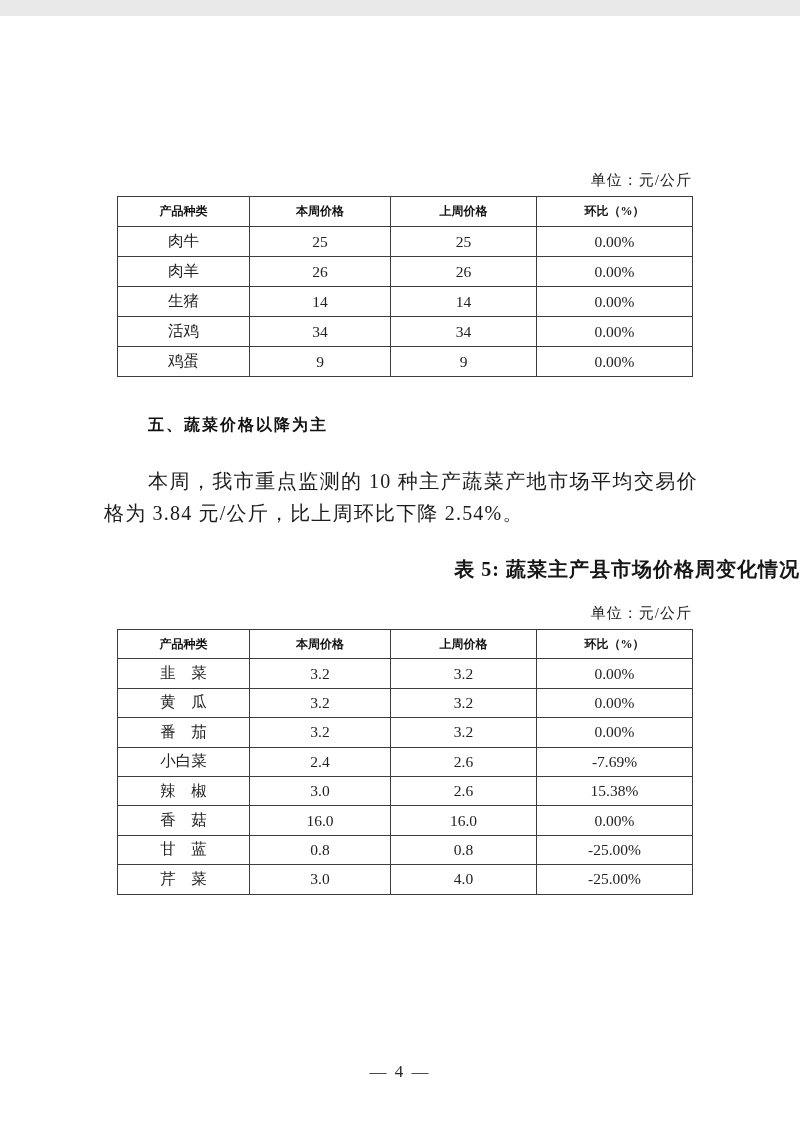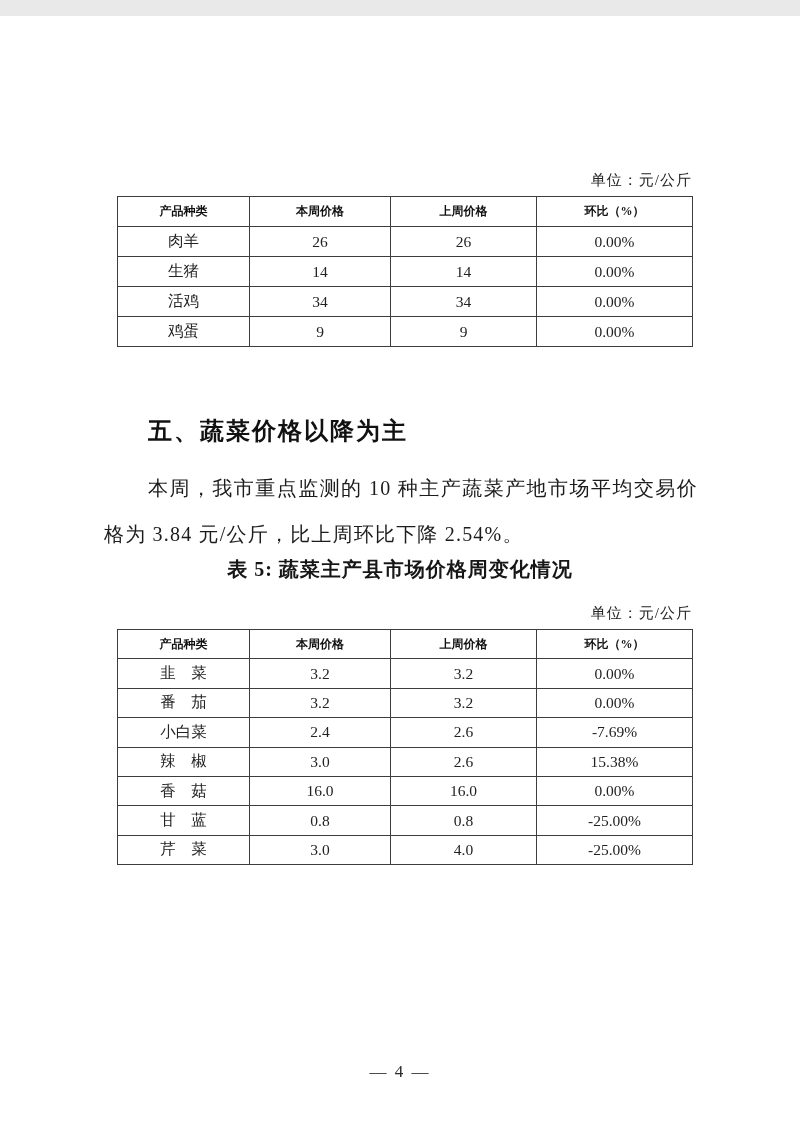--- a/index.html
+++ b/index.html
@@ -49,43 +49,43 @@
   table.t2 th, table.t2 td { height: 29.4px; }
   .col-1 { width: 132px; }
   .col-2 { width: 141px; }
   .col-3 { width: 146px; }
   .col-4 { width: 156px; }
   .section-heading {
     position: absolute;
     top: 399px;
     left: 148px;
     font-family: "Liberation Sans", "DejaVu Sans", sans-serif;
-    font-size: 24px;
+    font-size: 16px;
     font-weight: bold;
     color: #111111;
     letter-spacing: 2px;
   }
   .body-paragraph {
     position: absolute;
     top: 449px;
     left: 104px;
     width: 594px;
     font-size: 20px;
-    line-height: 46px;
+    line-height: 32px;
     text-indent: 44px;
     text-align: justify;
     letter-spacing: 1.2px;
     color: #1c1c1c;
   }
   .table-title {
     position: absolute;
     top: 540px;
     left: 0;
     width: 800px;
-    text-align: center;
+    text-align: right;
     font-size: 20px;
     font-weight: 600;
     letter-spacing: 1px;
     color: #161616;
   }
   .page-footer {
     position: absolute;
     top: 1046px;
     left: 0;
     width: 800px;
@@ -112,20 +112,26 @@
     <thead>
         <tr>
           <th>产品种类</th>
           <th>本周价格</th>
           <th>上周价格</th>
           <th>环比（%）</th>
         </tr>
       </thead>
     <tbody>
         <tr>
+          <td>肉牛</td>
+          <td>25</td>
+          <td>25</td>
+          <td>0.00%</td>
+        </tr>
+        <tr>
           <td>肉羊</td>
           <td>26</td>
           <td>26</td>
           <td>0.00%</td>
         </tr>
         <tr>
           <td>生猪</td>
           <td>14</td>
           <td>14</td>
           <td>0.00%</td>
@@ -169,20 +175,26 @@
         </tr>
       </thead>
     <tbody>
         <tr>
           <td>韭　菜</td>
           <td>3.2</td>
           <td>3.2</td>
           <td>0.00%</td>
         </tr>
         <tr>
+          <td>黄　瓜</td>
+          <td>3.2</td>
+          <td>3.2</td>
+          <td>0.00%</td>
+        </tr>
+        <tr>
           <td>番　茄</td>
           <td>3.2</td>
           <td>3.2</td>
           <td>0.00%</td>
         </tr>
         <tr>
           <td>小白菜</td>
           <td>2.4</td>
           <td>2.6</td>
           <td>-7.69%</td>

